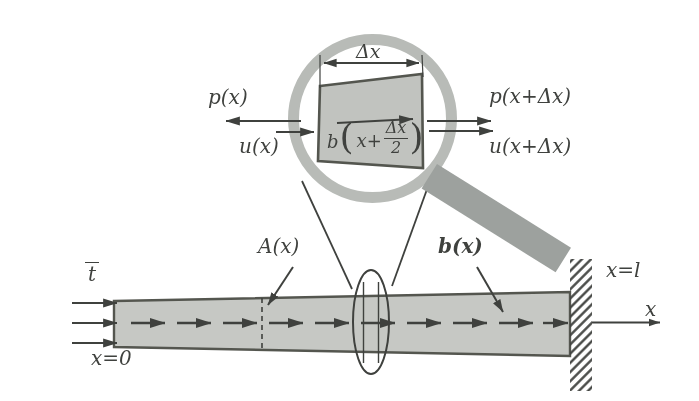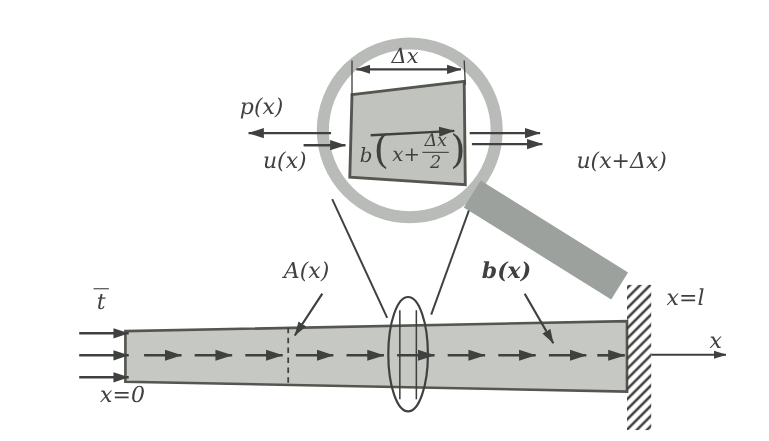--- a/index.html
+++ b/index.html
@@ -94,23 +94,24 @@
 
       <line x1="301" y1="121" x2="226" y2="121" class="ink-line" stroke-width="2.2" marker-end="url(#mE)"></line>
       <line x1="276" y1="132" x2="314" y2="132" class="ink-line" stroke-width="2.2" marker-end="url(#mE)"></line>
       <line x1="427" y1="121" x2="491" y2="121" class="ink-line" stroke-width="2.2" marker-end="url(#mE)"></line>
       <line x1="429" y1="131" x2="493" y2="131" class="ink-line" stroke-width="2.2" marker-end="url(#mE)"></line>
       <line x1="337" y1="123" x2="413" y2="119" class="ink-line" stroke-width="2.2" marker-end="url(#mE)"></line>
     </g>
   </svg>
 
   <div class="lbl small" style="left:356px;top:42px;">Δx</div>
-  <div class="lbl" style="left:218px;top:87px;">p(x)</div>
+  <div class="lbl" style="left:208px;top:87px;">p(x)</div>
   <div class="lbl" style="left:239px;top:136px;">u(x)</div>
-  <div class="lbl" style="left:489px;top:136px;margin-left:35px;">u(x+Δx)</div>
+  <div class="lbl" style="left:489px;top:86px;">p(x+Δx)</div>
+  <div class="lbl" style="left:489px;top:136px;">u(x+Δx)</div>
 
   <div class="lbl bodyforce" style="left:327px;top:116px;">
     <span class="bf-b">b</span>
     <span class="paren">(</span>
     <span class="bf-arg">x+</span>
     <span class="frac">
       <span class="num">Δx</span>
       <span class="den">2</span>
     </span>
     <span class="paren">)</span>

